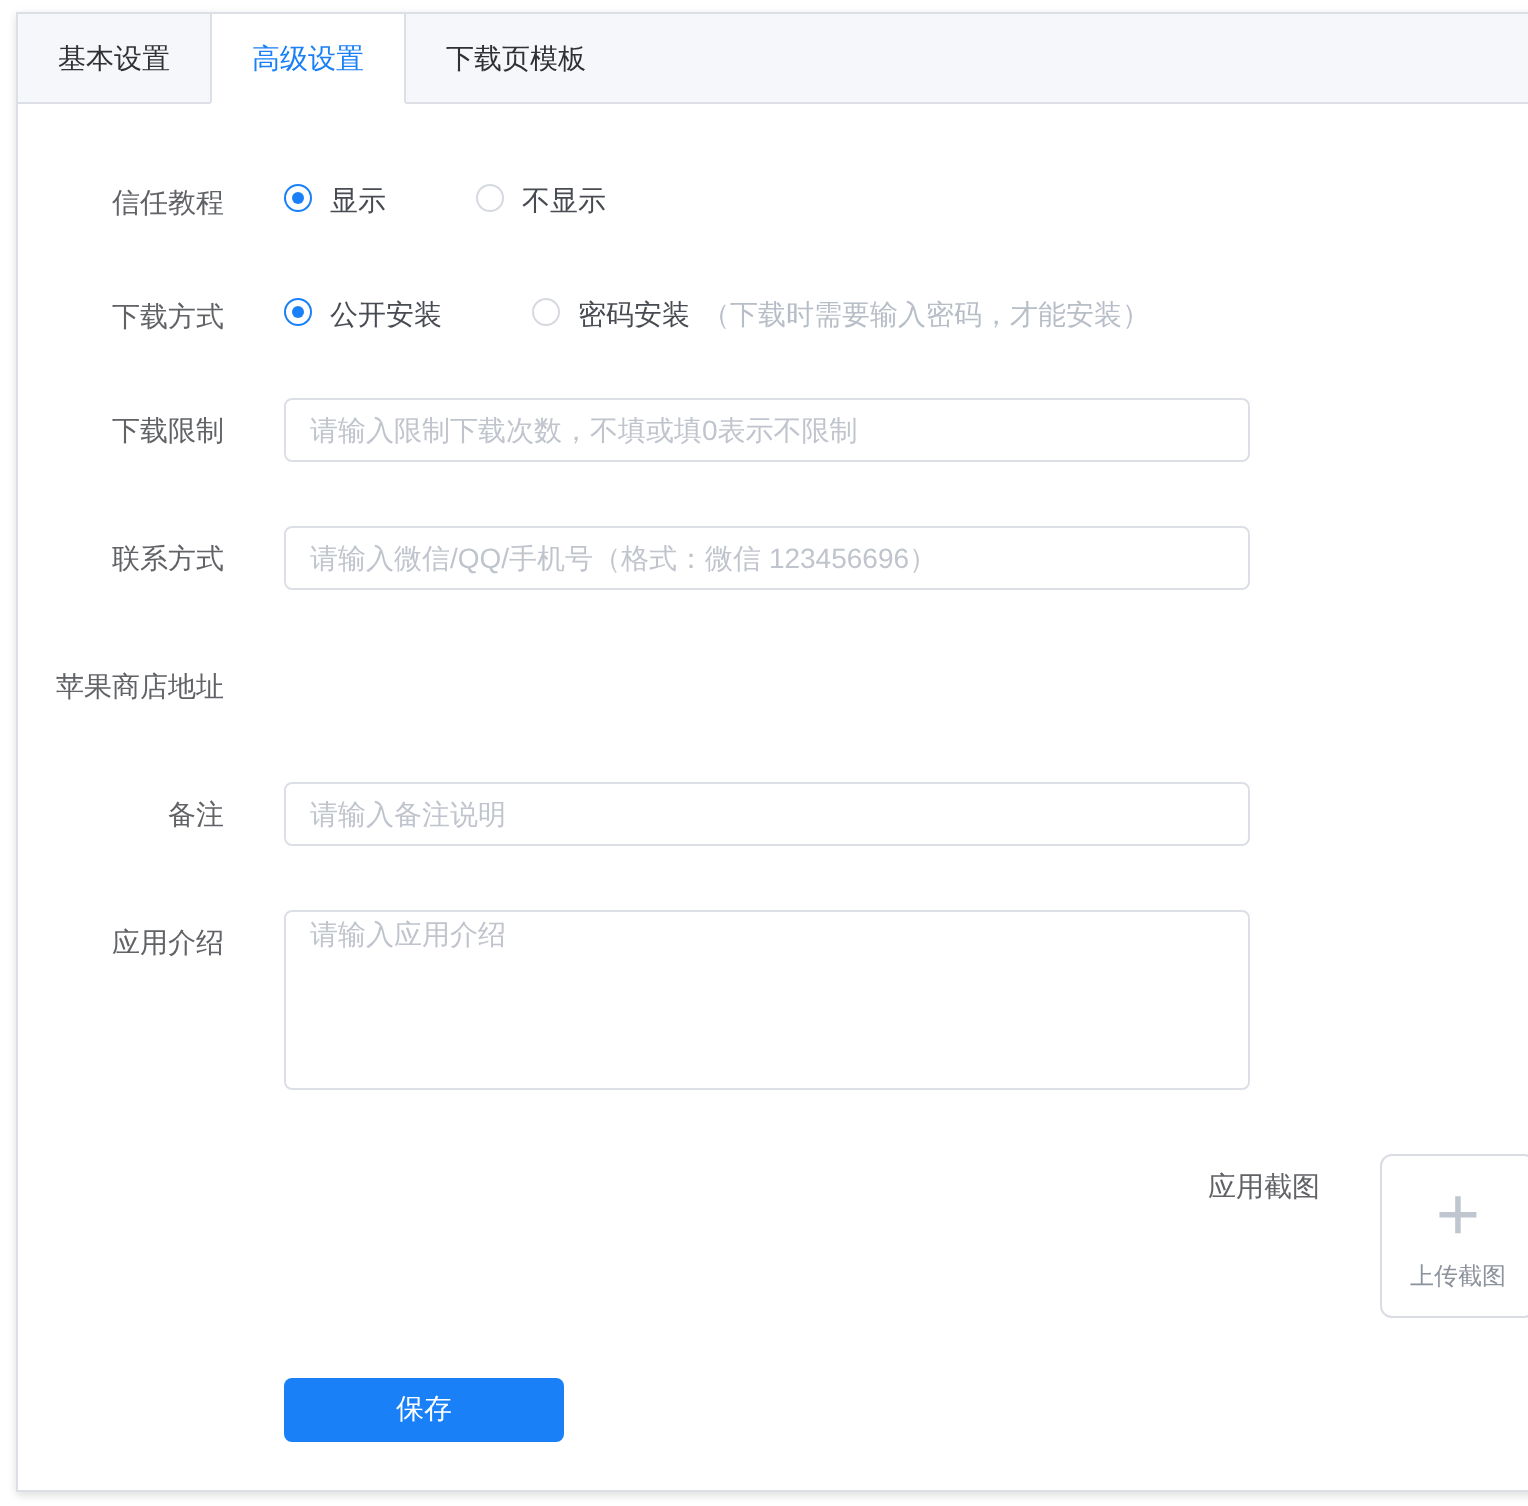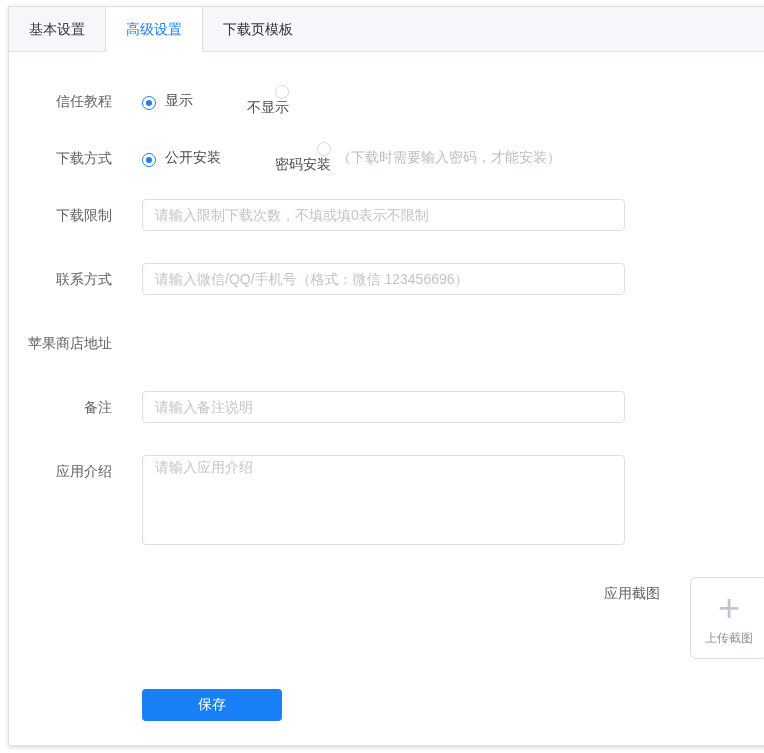--- a/index.html
+++ b/index.html
@@ -49,22 +49,22 @@
   .form-label {
     width: 103px;
     margin-right: 30px;
     text-align: right;
     font-size: 14px;
     color: #606266;
     line-height: 32px;
     flex: none;
   }
   .form-control { display: flex; align-items: center; min-height: 32px; }
-  .radio { display: inline-flex; align-items: flex-end; cursor: pointer; }
-  .radio + .radio { margin-left: 45px; flex-direction: column; }
+  .radio { display: inline-flex; align-items: flex-start; cursor: pointer; }
+  .radio + .radio { margin-left: 45px; }
   .radio-dot {
     width: 14px; height: 14px;
     border: 1px solid #d6d9e0;
     border-radius: 50%;
     background: #fff;
     display: inline-flex;
     align-items: center;
     justify-content: center;
     flex: none;
   }

